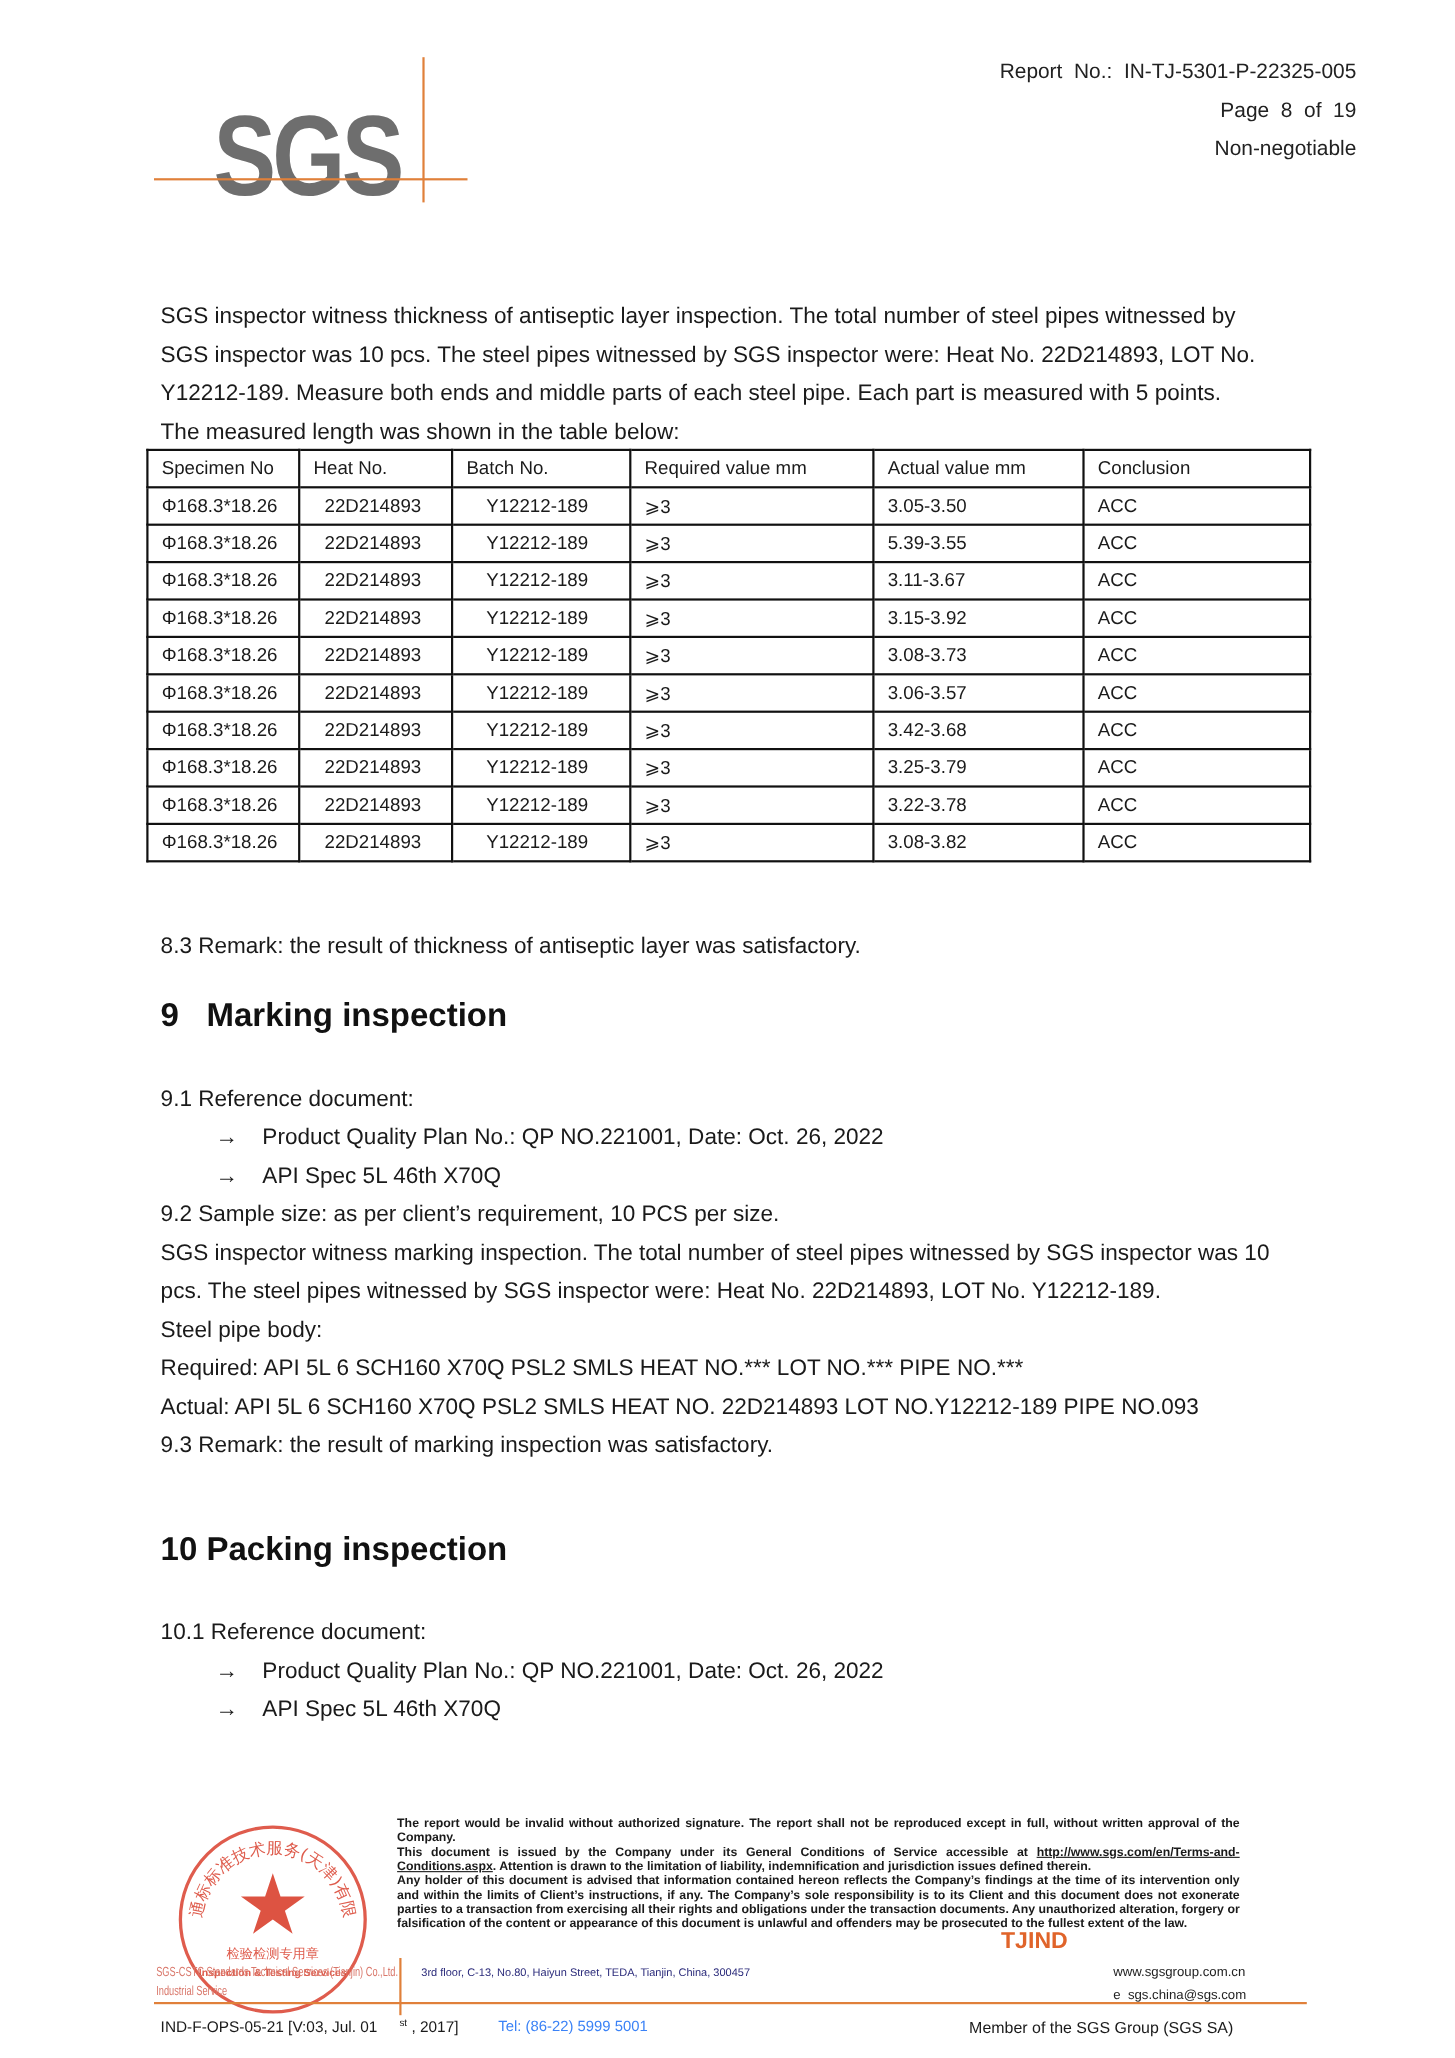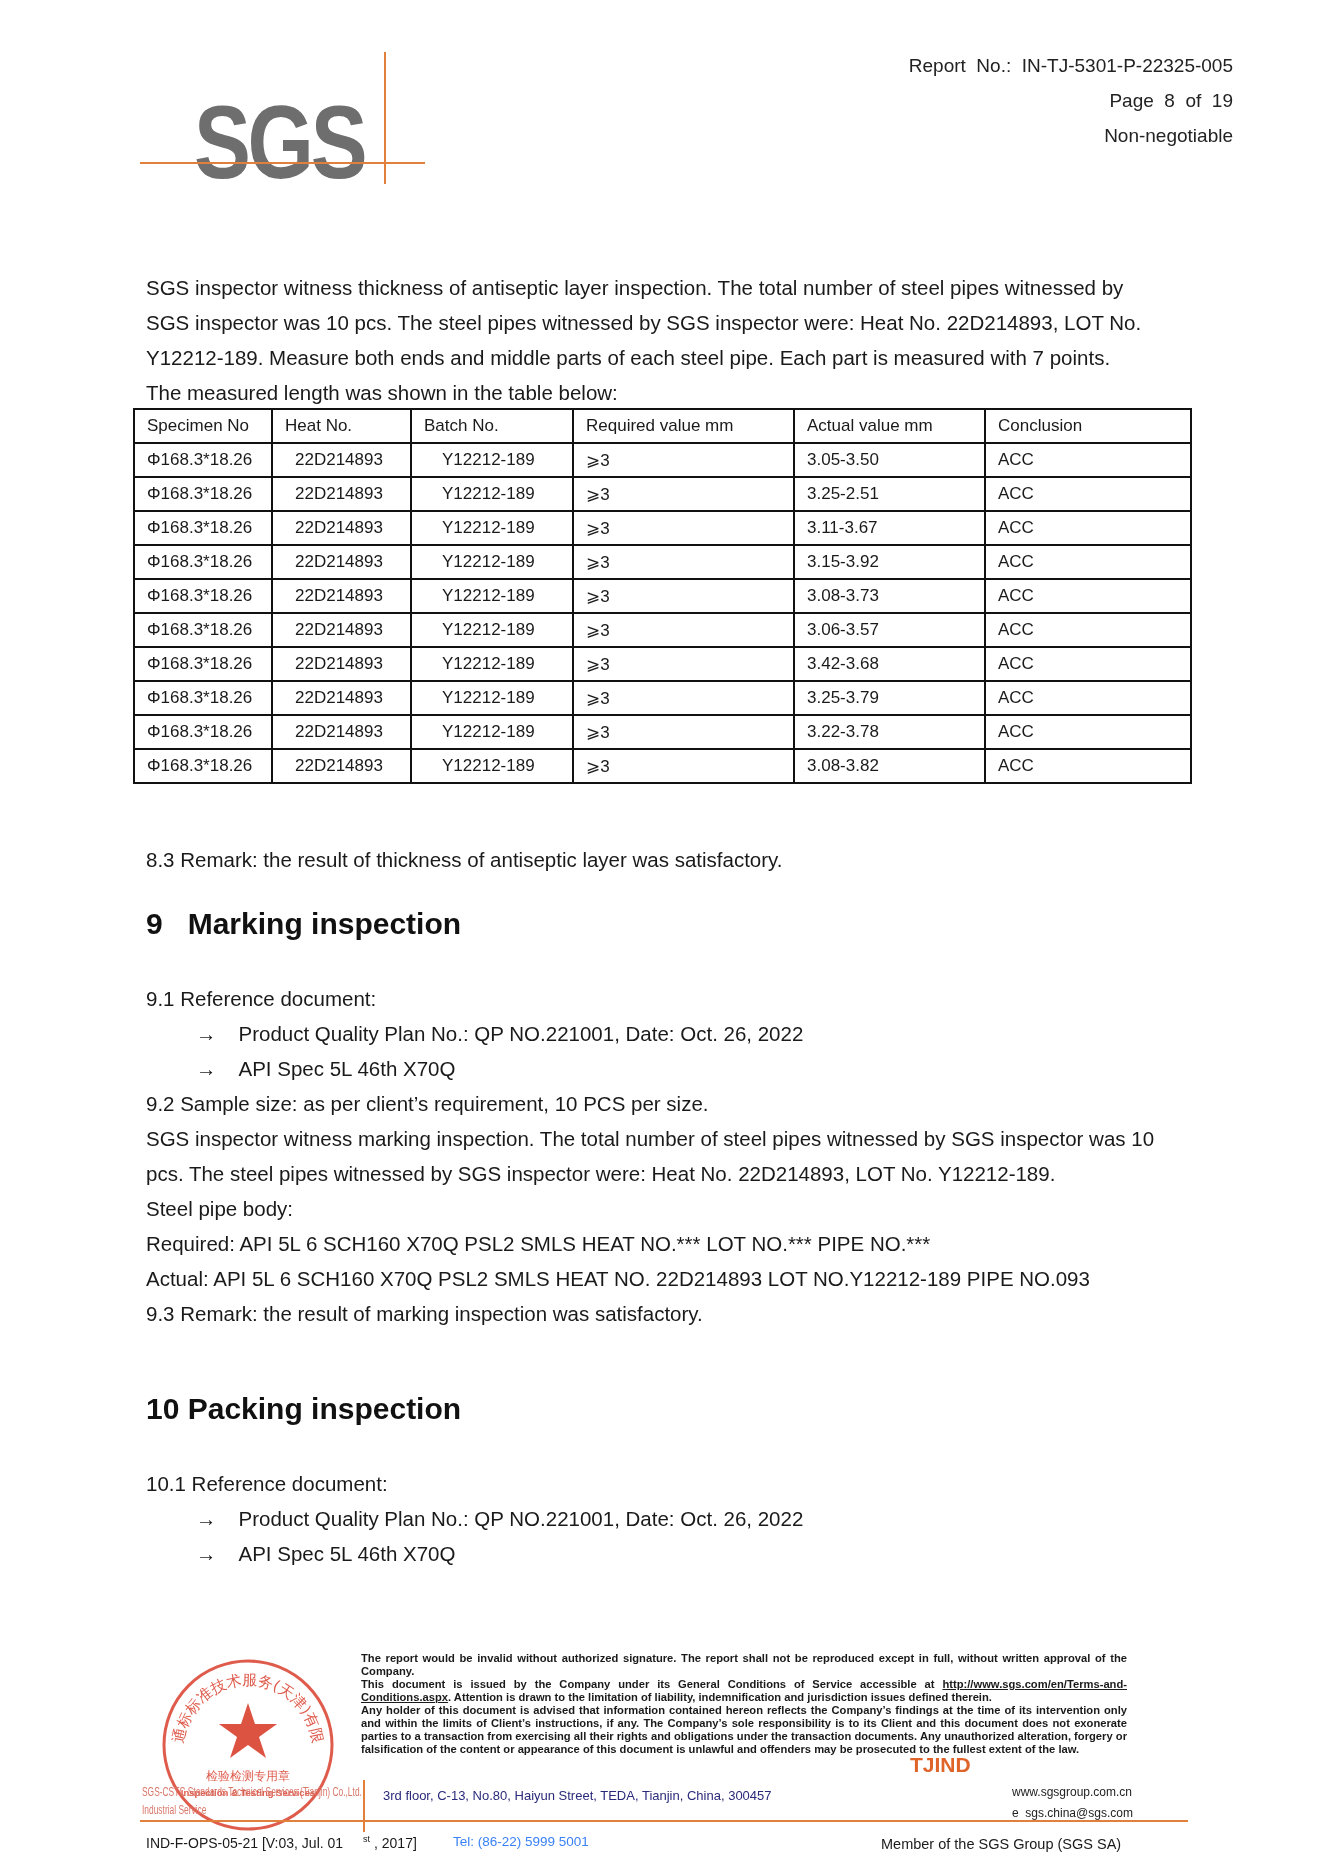--- a/index.html
+++ b/index.html
@@ -35,21 +35,21 @@
   .h1 { left: 146px; font-size: 30px; font-weight: bold; color: #111; }
   .arrow-item { left: 196px; font-size: 20.5px; line-height: 35px; }
   .arrow-item .arr { display: inline-block; width 30px; margin-right: 22px; }
 
   
   .stamp { left: 158px; top: 1655px; width: 180px; height: 180px; }
   .legal { left: 361px; top: 1652px; width: 766px; font-size: 11.2px; line-height: 13px;
     font-weight: bold; color: #1a1a1a; text-align: justify; }
   .legal .u { text-decoration: underline; }
   .tjind { left: 910px; top: 1753px; font-size: 21px; font-weight: bold; color: #e0642a; }
-  .addr { left: 383px; top: 1788px; font-size: 13px; color: #2a2a7a; }
+  .addr { left: 383px; top: 1788px; font-size: 10px; color: #2a2a7a; }
   .web { left: 1012px; top: 1782px; font-size: 12px; color: #222; line-height: 21px; }
   .foot-hline { left: 140px; top: 1820px; width: 1048px; height: 2px; background: #e0803a; }
   .foot-vline { left: 363px; top: 1780px; width: 2px; height: 52px; background: #e0803a; }
   .foot-code { left: 146px; top: 1834px; font-size: 14px; color: #1a1a1a; }
   .foot-tel { left: 453px; top: 1834px; font-size: 13.5px; color: #3b82f6; }
   .foot-member { left: 881px; top: 1836px; font-size: 14.5px; color: #1a1a1a; }
   .stamp-side { left: 142px; top: 1783px; font-size: 12px; color: #d9776a; line-height: 18px; }
   sup { font-size: 9px; padding-left: 20px; }
 </style>
 </head>
@@ -63,21 +63,21 @@
 
 <div class="abs hdr">
   <div style="white-space:pre">Report  No.:  IN-TJ-5301-P-22325-005</div>
   <div style="white-space:pre">Page  8  of  19</div>
   <div>Non-negotiable</div>
 </div>
 
 <div class="abs para intro">
   <div>SGS inspector witness thickness of antiseptic layer inspection. The total number of steel pipes witnessed by</div>
   <div>SGS inspector was 10 pcs. The steel pipes witnessed by SGS inspector were: Heat No. 22D214893, LOT No.</div>
-  <div>Y12212-189. Measure both ends and middle parts of each steel pipe. Each part is measured with 7 points.</div>
+  <div>Y12212-189. Measure both ends and middle parts of each steel pipe. Each part is measured with 5 points.</div>
   <div>The measured length was shown in the table below:</div>
 </div>
 
 <table class="insp">
   <thead>
     <tr>
       <th class="c1">Specimen No</th>
       <th class="c2">Heat No.</th>
       <th class="c3">Batch No.</th>
       <th class="c4">Required value mm</th>
@@ -92,21 +92,21 @@
         <td class="center2">Y12212-189</td>
         <td>⩾3</td>
         <td>3.05-3.50</td>
         <td>ACC</td>
       </tr>
       <tr>
         <td>Φ168.3*18.26</td>
         <td class="center">22D214893</td>
         <td class="center2">Y12212-189</td>
         <td>⩾3</td>
-        <td>3.25-2.51</td>
+        <td>5.39-3.55</td>
         <td>ACC</td>
       </tr>
       <tr>
         <td>Φ168.3*18.26</td>
         <td class="center">22D214893</td>
         <td class="center2">Y12212-189</td>
         <td>⩾3</td>
         <td>3.11-3.67</td>
         <td>ACC</td>
       </tr>

